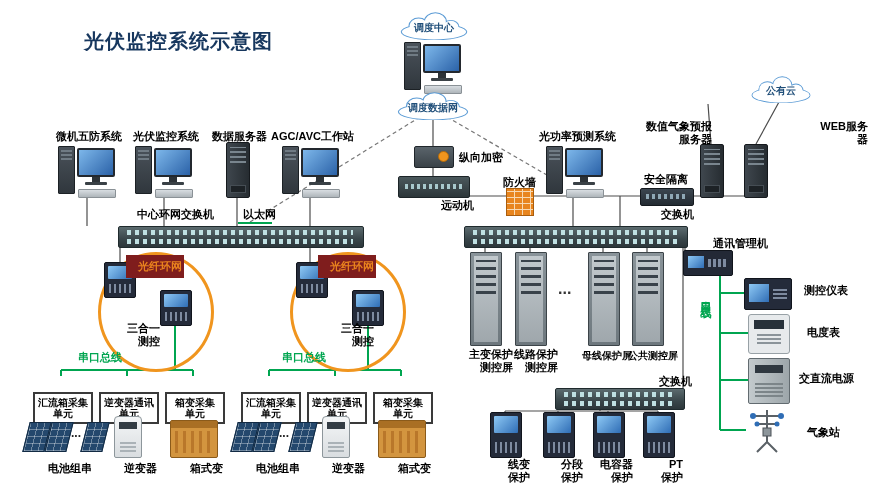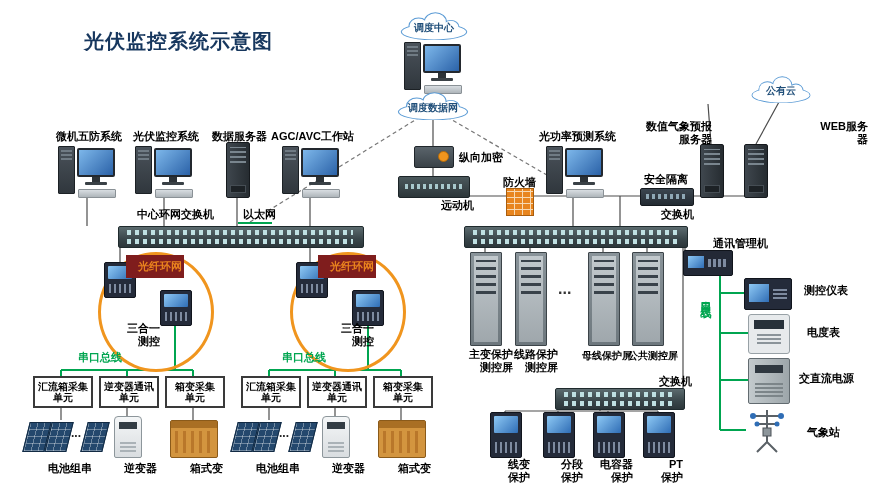--- a/index.html
+++ b/index.html
@@ -63,21 +63,21 @@
   .cmeter::after{content:"";position:absolute;right:4px;top:8px;width:14px;height:12px;background:repeating-linear-gradient(0deg,#7e8ba0 0 2px,transparent 2px 4px);}
   .emeter{position:absolute;width:40px;height:38px;background:#e7eaec;border:1px solid #98a1a6;border-radius:3px;z-index:2;}
   .emeter::before{content:"";position:absolute;left:5px;right:5px;top:5px;height:9px;background:#27313a;}
   .emeter::after{content:"";position:absolute;left:8px;right:8px;top:19px;height:10px;background:repeating-linear-gradient(0deg,#8b949a 0 2px,transparent 2px 4px);}
   .pcab{position:absolute;width:40px;height:44px;background:linear-gradient(90deg,#c3cacd,#9da6aa);border:1px solid #626b70;border-radius:2px;z-index:2;}
   .pcab::before{content:"";position:absolute;left:6px;right:6px;top:6px;height:8px;background:#2f3840;}
   .pcab::after{content:"";position:absolute;left:6px;right:6px;bottom:6px;height:16px;background:repeating-linear-gradient(0deg,#7c8589 0 2px,transparent 2px 4px);}
   .wstation{position:absolute;z-index:2;}
   
   .box{position:absolute;width:56px;height:28px;background:#fff;border:2px solid #3a3a3a;display:flex;align-items:center;justify-content:center;
-       text-align:center;font-size:10px;font-weight:bold;white-space:pre-line;line-height:1.15;z-index:2;}
+       text-align:center;font-size:10px;font-weight:bold;white-space:pre-line;line-height:1.15;z-index:2;margin-top:16px;}
   .pvgrp{position:absolute;width:82px;height:38px;z-index:2;}
   .pv{position:absolute;width:20px;height:28px;background:#24486d;border:1px solid #122a43;transform:skewX(-14deg);
       background-image:repeating-linear-gradient(0deg,rgba(255,255,255,.35) 0 1px,transparent 1px 7px),repeating-linear-gradient(90deg,rgba(255,255,255,.35) 0 1px,transparent 1px 7px);}
   .pvdots{position:absolute;font-size:12px;font-weight:bold;color:#222;}
   .inv{position:absolute;width:26px;height:40px;background:linear-gradient(180deg,#f4f6f7,#d9dde0);border:1px solid #8d969b;border-radius:4px 4px 2px 2px;z-index:2;}
   .inv::before{content:"";position:absolute;left:4px;right:4px;top:5px;height:7px;background:#333c44;}
   .inv::after{content:"";position:absolute;left:5px;right:5px;bottom:5px;height:10px;background:repeating-linear-gradient(0deg,#aab2b7 0 2px,transparent 2px 4px);}
   .trf{position:absolute;width:46px;height:36px;background:#d3953f;border:1px solid #8a5a1a;border-radius:2px;z-index:2;}
   .trf::before{content:"";position:absolute;left:0;right:0;top:0;height:7px;background:#a96f24;}
   .trf::after{content:"";position:absolute;left:4px;right:4px;top:10px;bottom:4px;background:repeating-linear-gradient(90deg,#b9772a 0 3px,transparent 3px 8px);}

